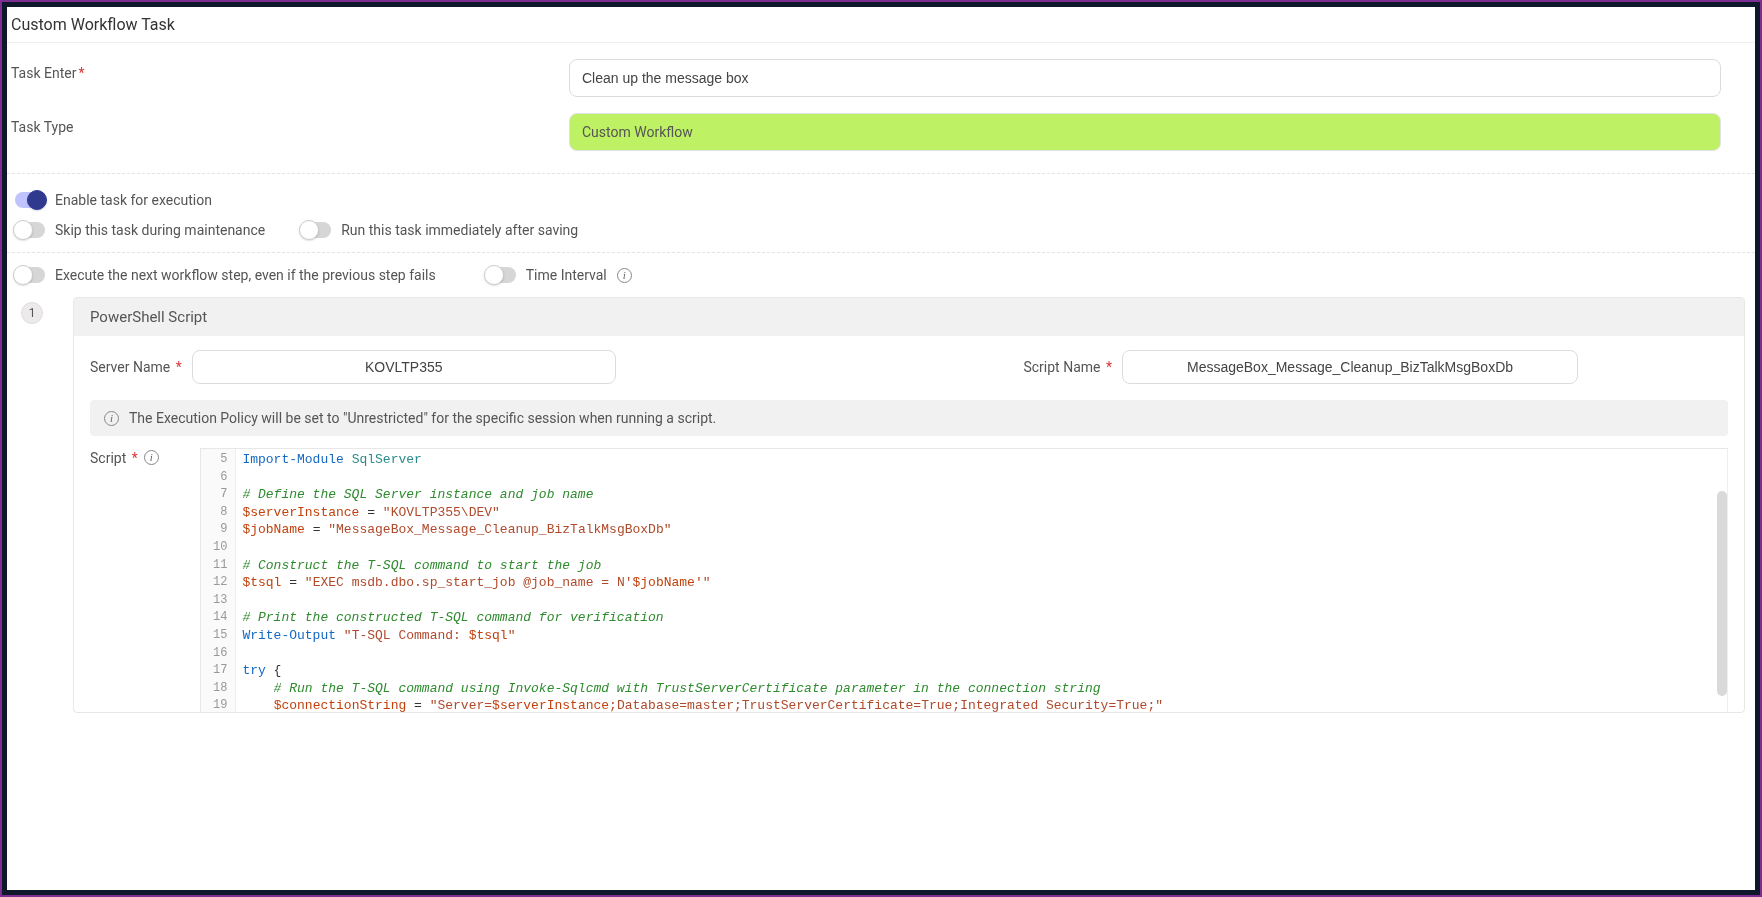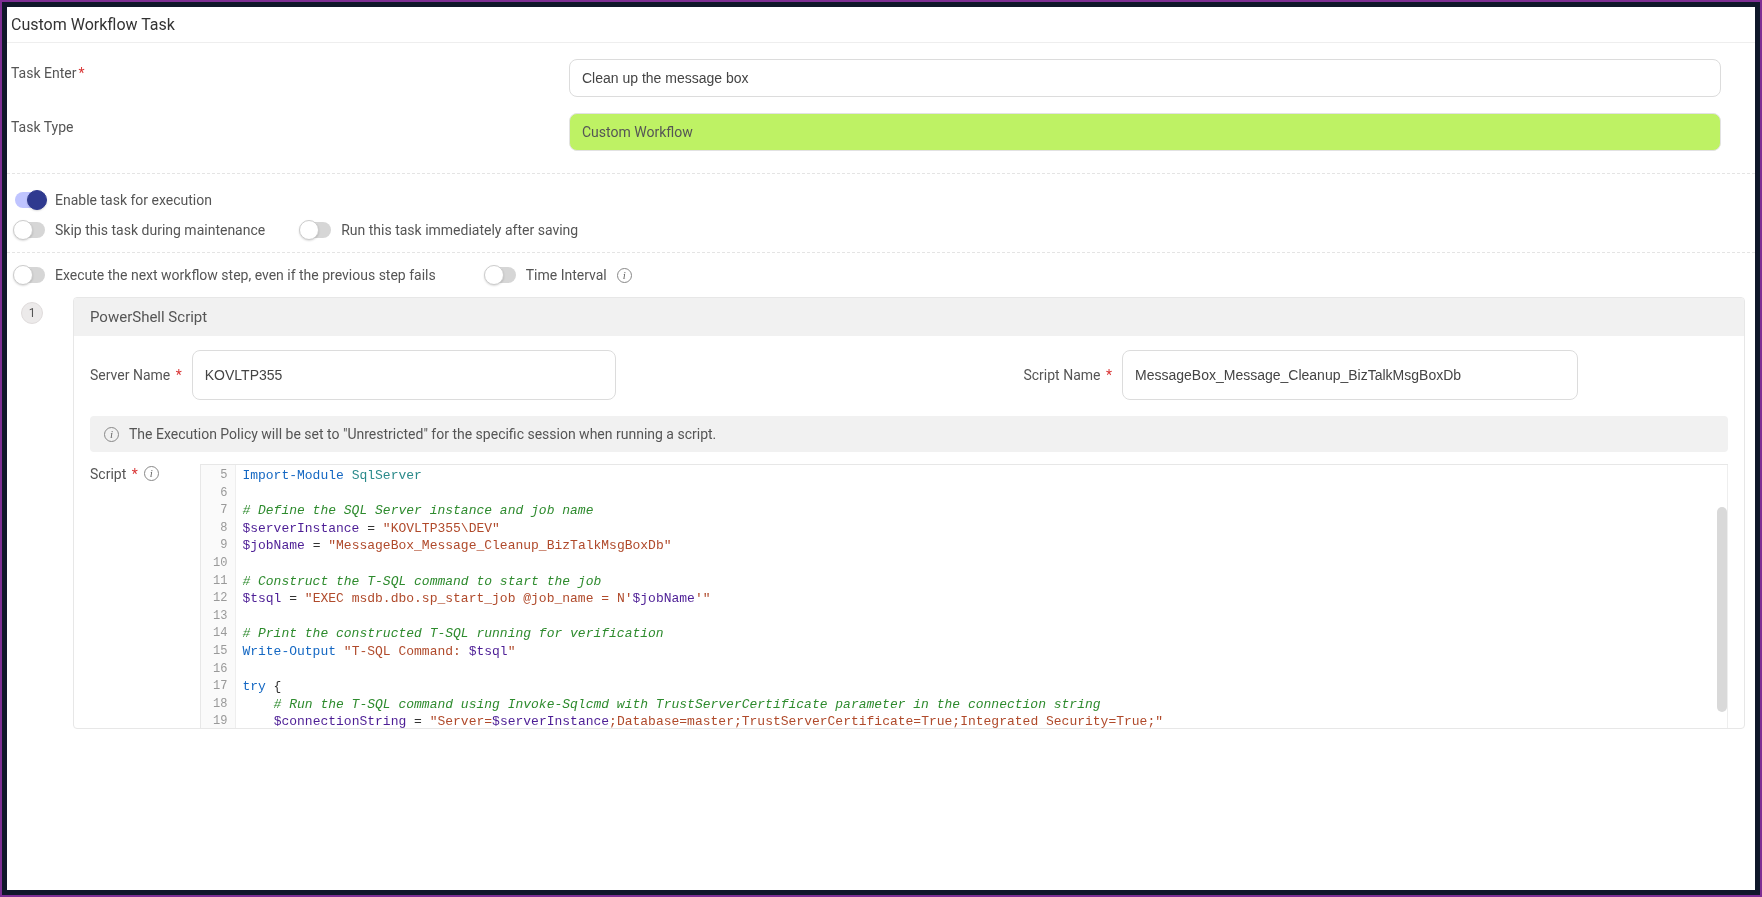--- a/index.html
+++ b/index.html
@@ -37,36 +37,36 @@
     
     .steps-wrap { position: relative; padding: 0 4px; margin-top: 10px; }
     .step-badge { position: absolute; left: 14px; top: 5px; width: 22px; height: 22px; border-radius: 50%; background: #eceaea; color: #555; font-size: 12px; display: flex; align-items: center; justify-content: center; border: 1px solid #e0dcdc; z-index: 2; }
     .step-panel { margin-left: 62px; margin-right: 6px; border: 1px solid #e7e7e7; border-radius: 4px; overflow: hidden; }
     .step-header { background: #f1f1f1; padding: 10px 16px; font-size: 15px; color: #555; }
 
     .step-body { padding: 14px 16px 0 16px; }
     .inline-row { display: flex; gap: 60px; align-items: center; }
     .inline-field { display: flex; align-items: center; gap: 10px; }
     .inline-field label { color: #555; font-size: 14px; white-space: nowrap; }
-    .inline-field .text-input { width: 424px; padding: 16px 12px; }
+    .inline-field .text-input { width: 424px; padding: 8px 12px; text-align: center; }
     .inline-field.right .text-input { width: 456px; }
 
     .notice-bar { margin-top: 16px; background: #f1f1f1; border-radius: 4px; padding: 10px 14px; display: flex; align-items: center; gap: 10px; color: #555; }
 
     .script-row { display: flex; margin-top: 12px; padding-bottom: 0; gap: 20px; }
     .script-label-col { width: 90px; flex: none; display: flex; align-items: flex-start; gap: 6px; padding-top: 2px; color: #555; }
 
     .code-editor { flex: 1; display: flex; border: 1px solid #e7e7e7; border-right: none; border-bottom: none; font-family: Consolas, "Courier New", monospace; font-size: 13px; height: 264px; overflow: hidden; position: relative; }
     .gutter { background: #fafafa; border-right: 1px solid #eee; padding: 2px 8px 2px 12px; text-align: right; color: #999; line-height: 17.6px; font-size: 12px; white-space: pre; user-select: none; }
     .code { flex: 1; padding: 2px 0 2px 6px; white-space: pre; line-height: 17.6px; color: #333; overflow: auto; border-right:1px solid #eee;}
 
     
     .kw { color: #1568c3; }
     .cls { color: #2a8a8a; }
-    .var { color: #4c1d95; }
+    .var { color: #c2410c; }
     .str { color: #b04a2b; }
     .cmt { color: #2e8b2e; font-style: italic; }
 
     .scroll-track { position: absolute; right: 0; top: 0; width: 12px; height: 100%; background: transparent; }
     .scroll-thumb { position: absolute; right: 1px; width: 10px; background: #d9d9d9; border-radius: 5px; top: 42px; height: 205px; }
   </style>
 </head>
 <body>
 <div class="inner">
 
@@ -183,21 +183,21 @@
 </div>
           <div class="code" id="code"><span class="kw">Import-Module</span><span class="cls"> SqlServer</span>
 
 <span class="cmt"># Define the SQL Server instance and job name</span>
 <span class="var">$serverInstance</span><span> = </span><span class="str">"KOVLTP355\DEV"</span>
 <span class="var">$jobName</span><span> = </span><span class="str">"MessageBox_Message_Cleanup_BizTalkMsgBoxDb"</span>
 
 <span class="cmt"># Construct the T-SQL command to start the job</span>
 <span class="var">$tsql</span><span> = </span><span class="str">"EXEC msdb.dbo.sp_start_job @job_name = N'</span><span class="var">$jobName</span><span class="str">'"</span>
 
-<span class="cmt"># Print the constructed T-SQL running for verification</span>
+<span class="cmt"># Print the constructed T-SQL command for verification</span>
 <span class="kw">Write-Output</span><span class="str"> "T-SQL Command: </span><span class="var">$tsql</span><span class="str">"</span>
 
 <span class="kw">try</span><span> {</span>
 <span class="cmt">    # Run the T-SQL command using Invoke-Sqlcmd with TrustServerCertificate parameter in the connection string</span>
 <span>    </span><span class="var">$connectionString</span><span> = </span><span class="str">"Server=</span><span class="var">$serverInstance</span><span class="str">;Database=master;TrustServerCertificate=True;Integrated Security=True;"</span>
 </div>
           <div class="scroll-track">
             <div class="scroll-thumb"></div>
           </div>
         </div>

